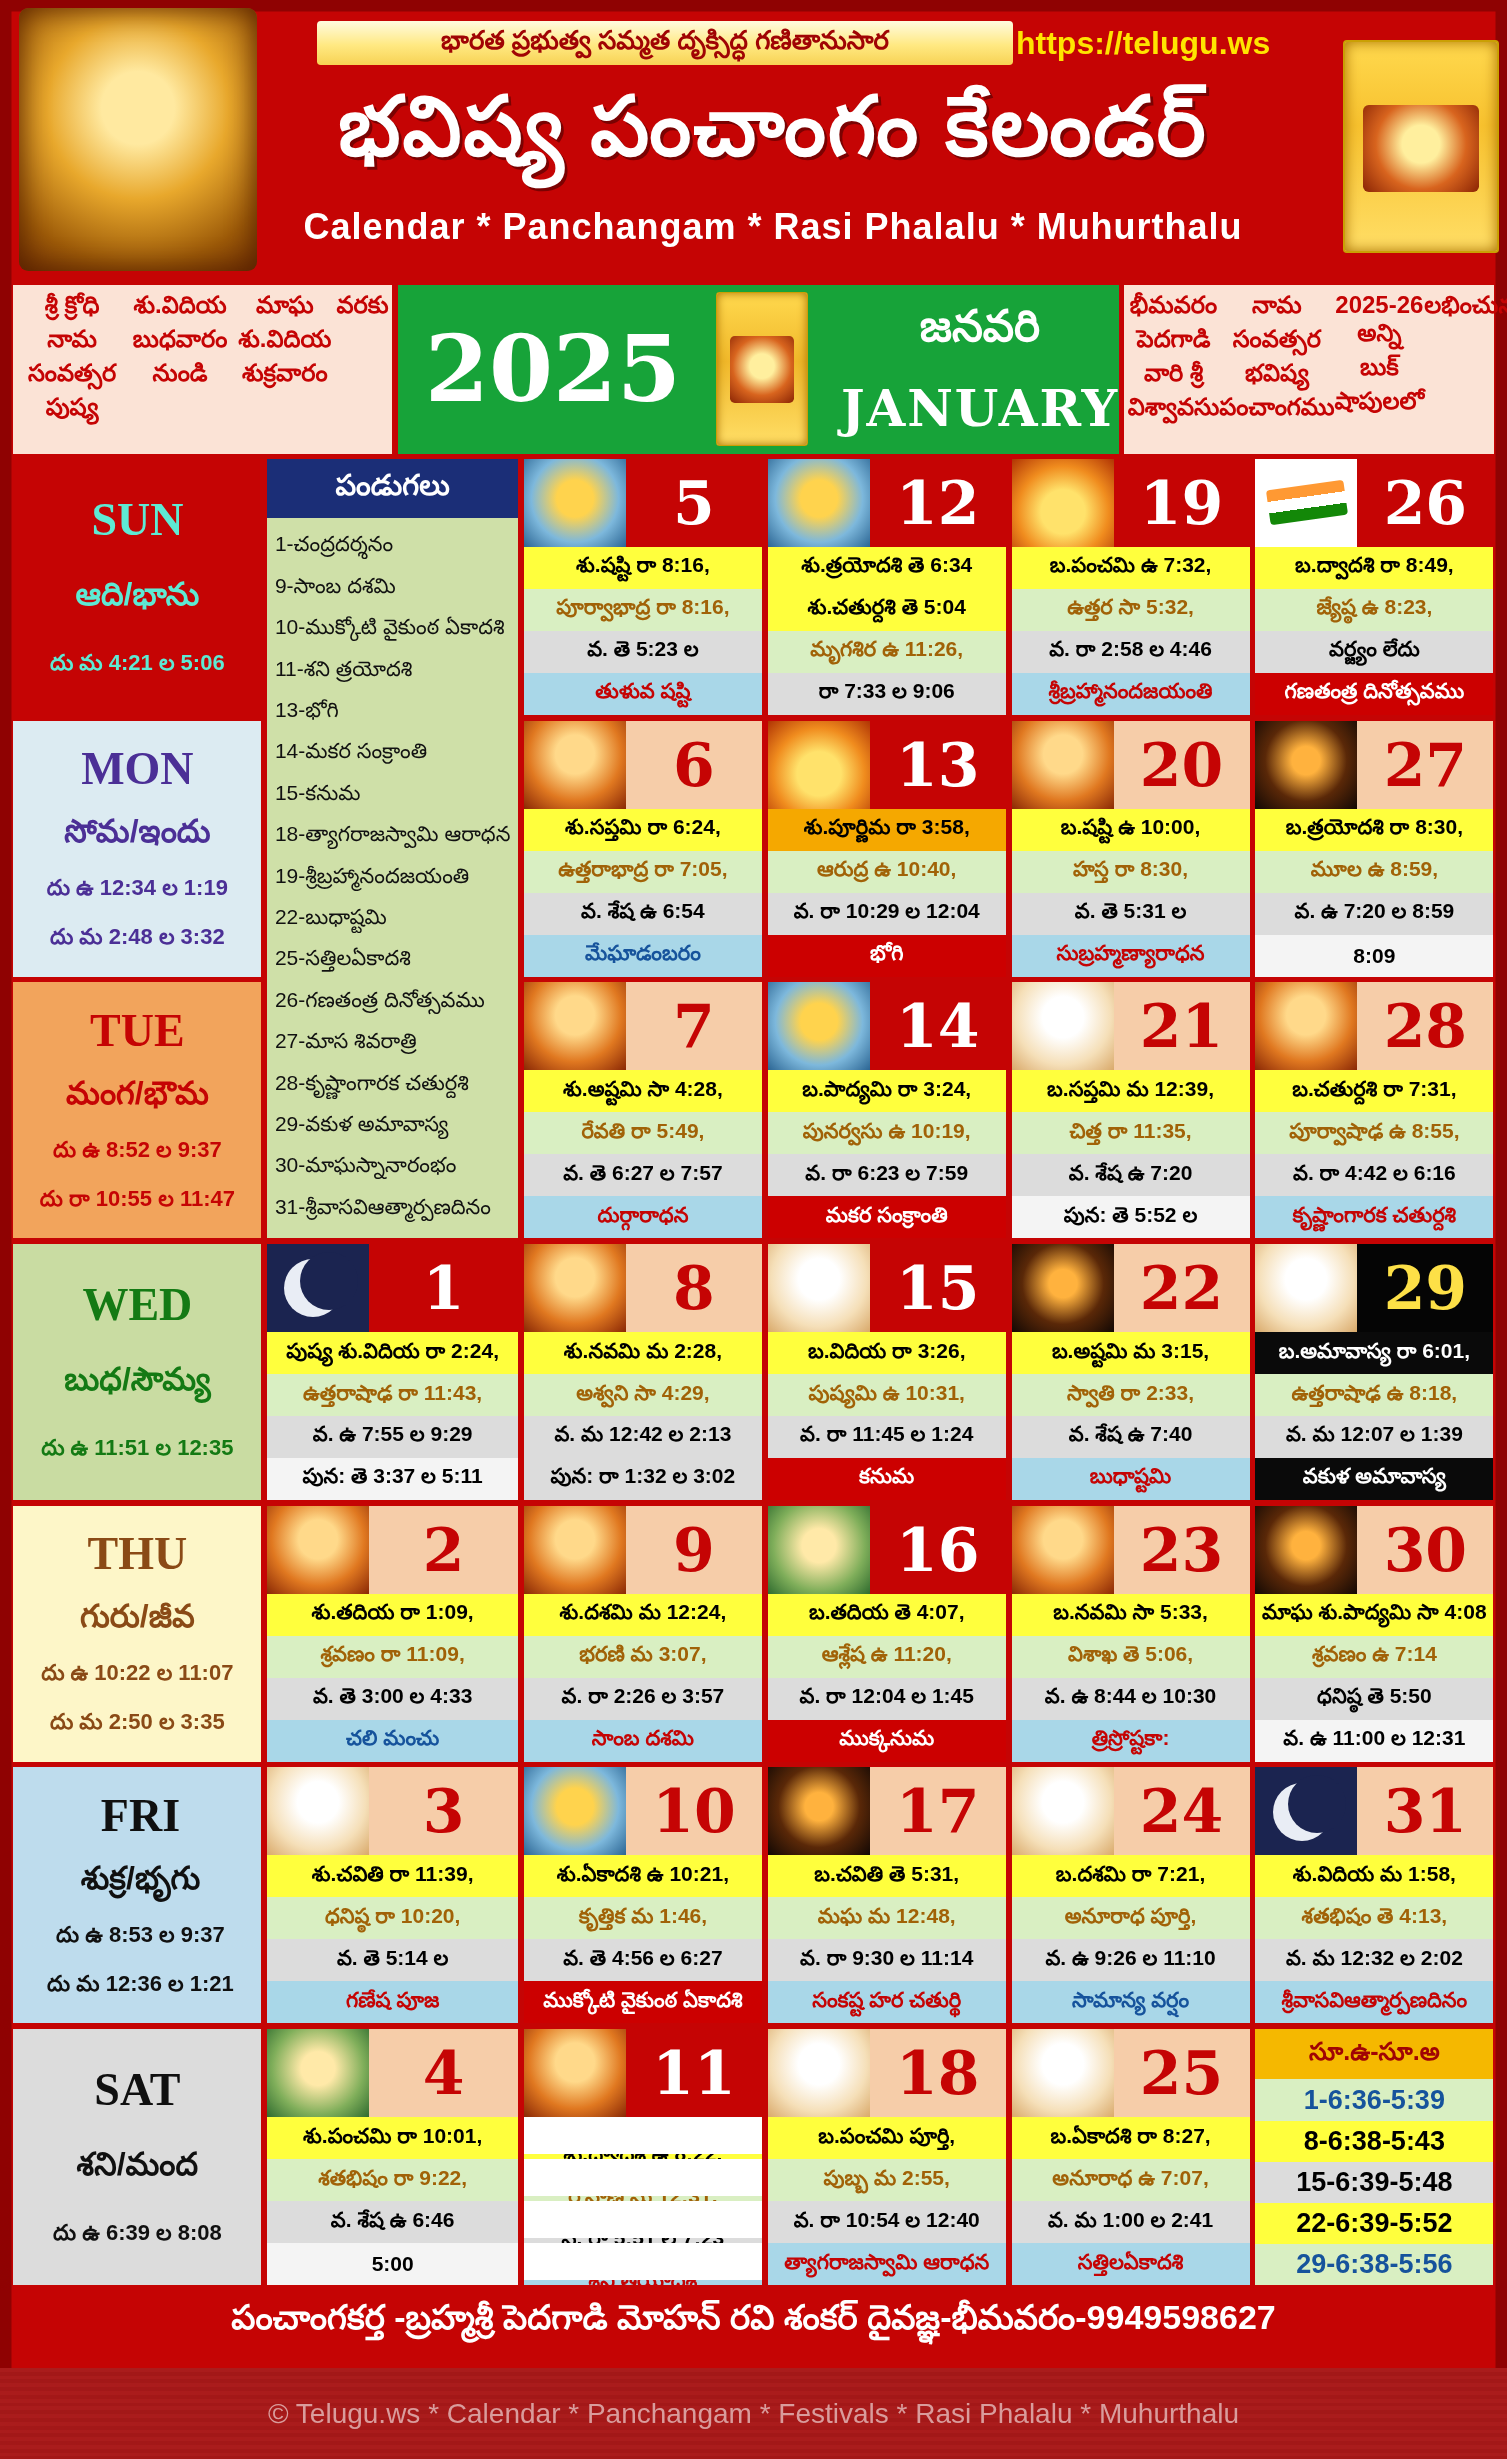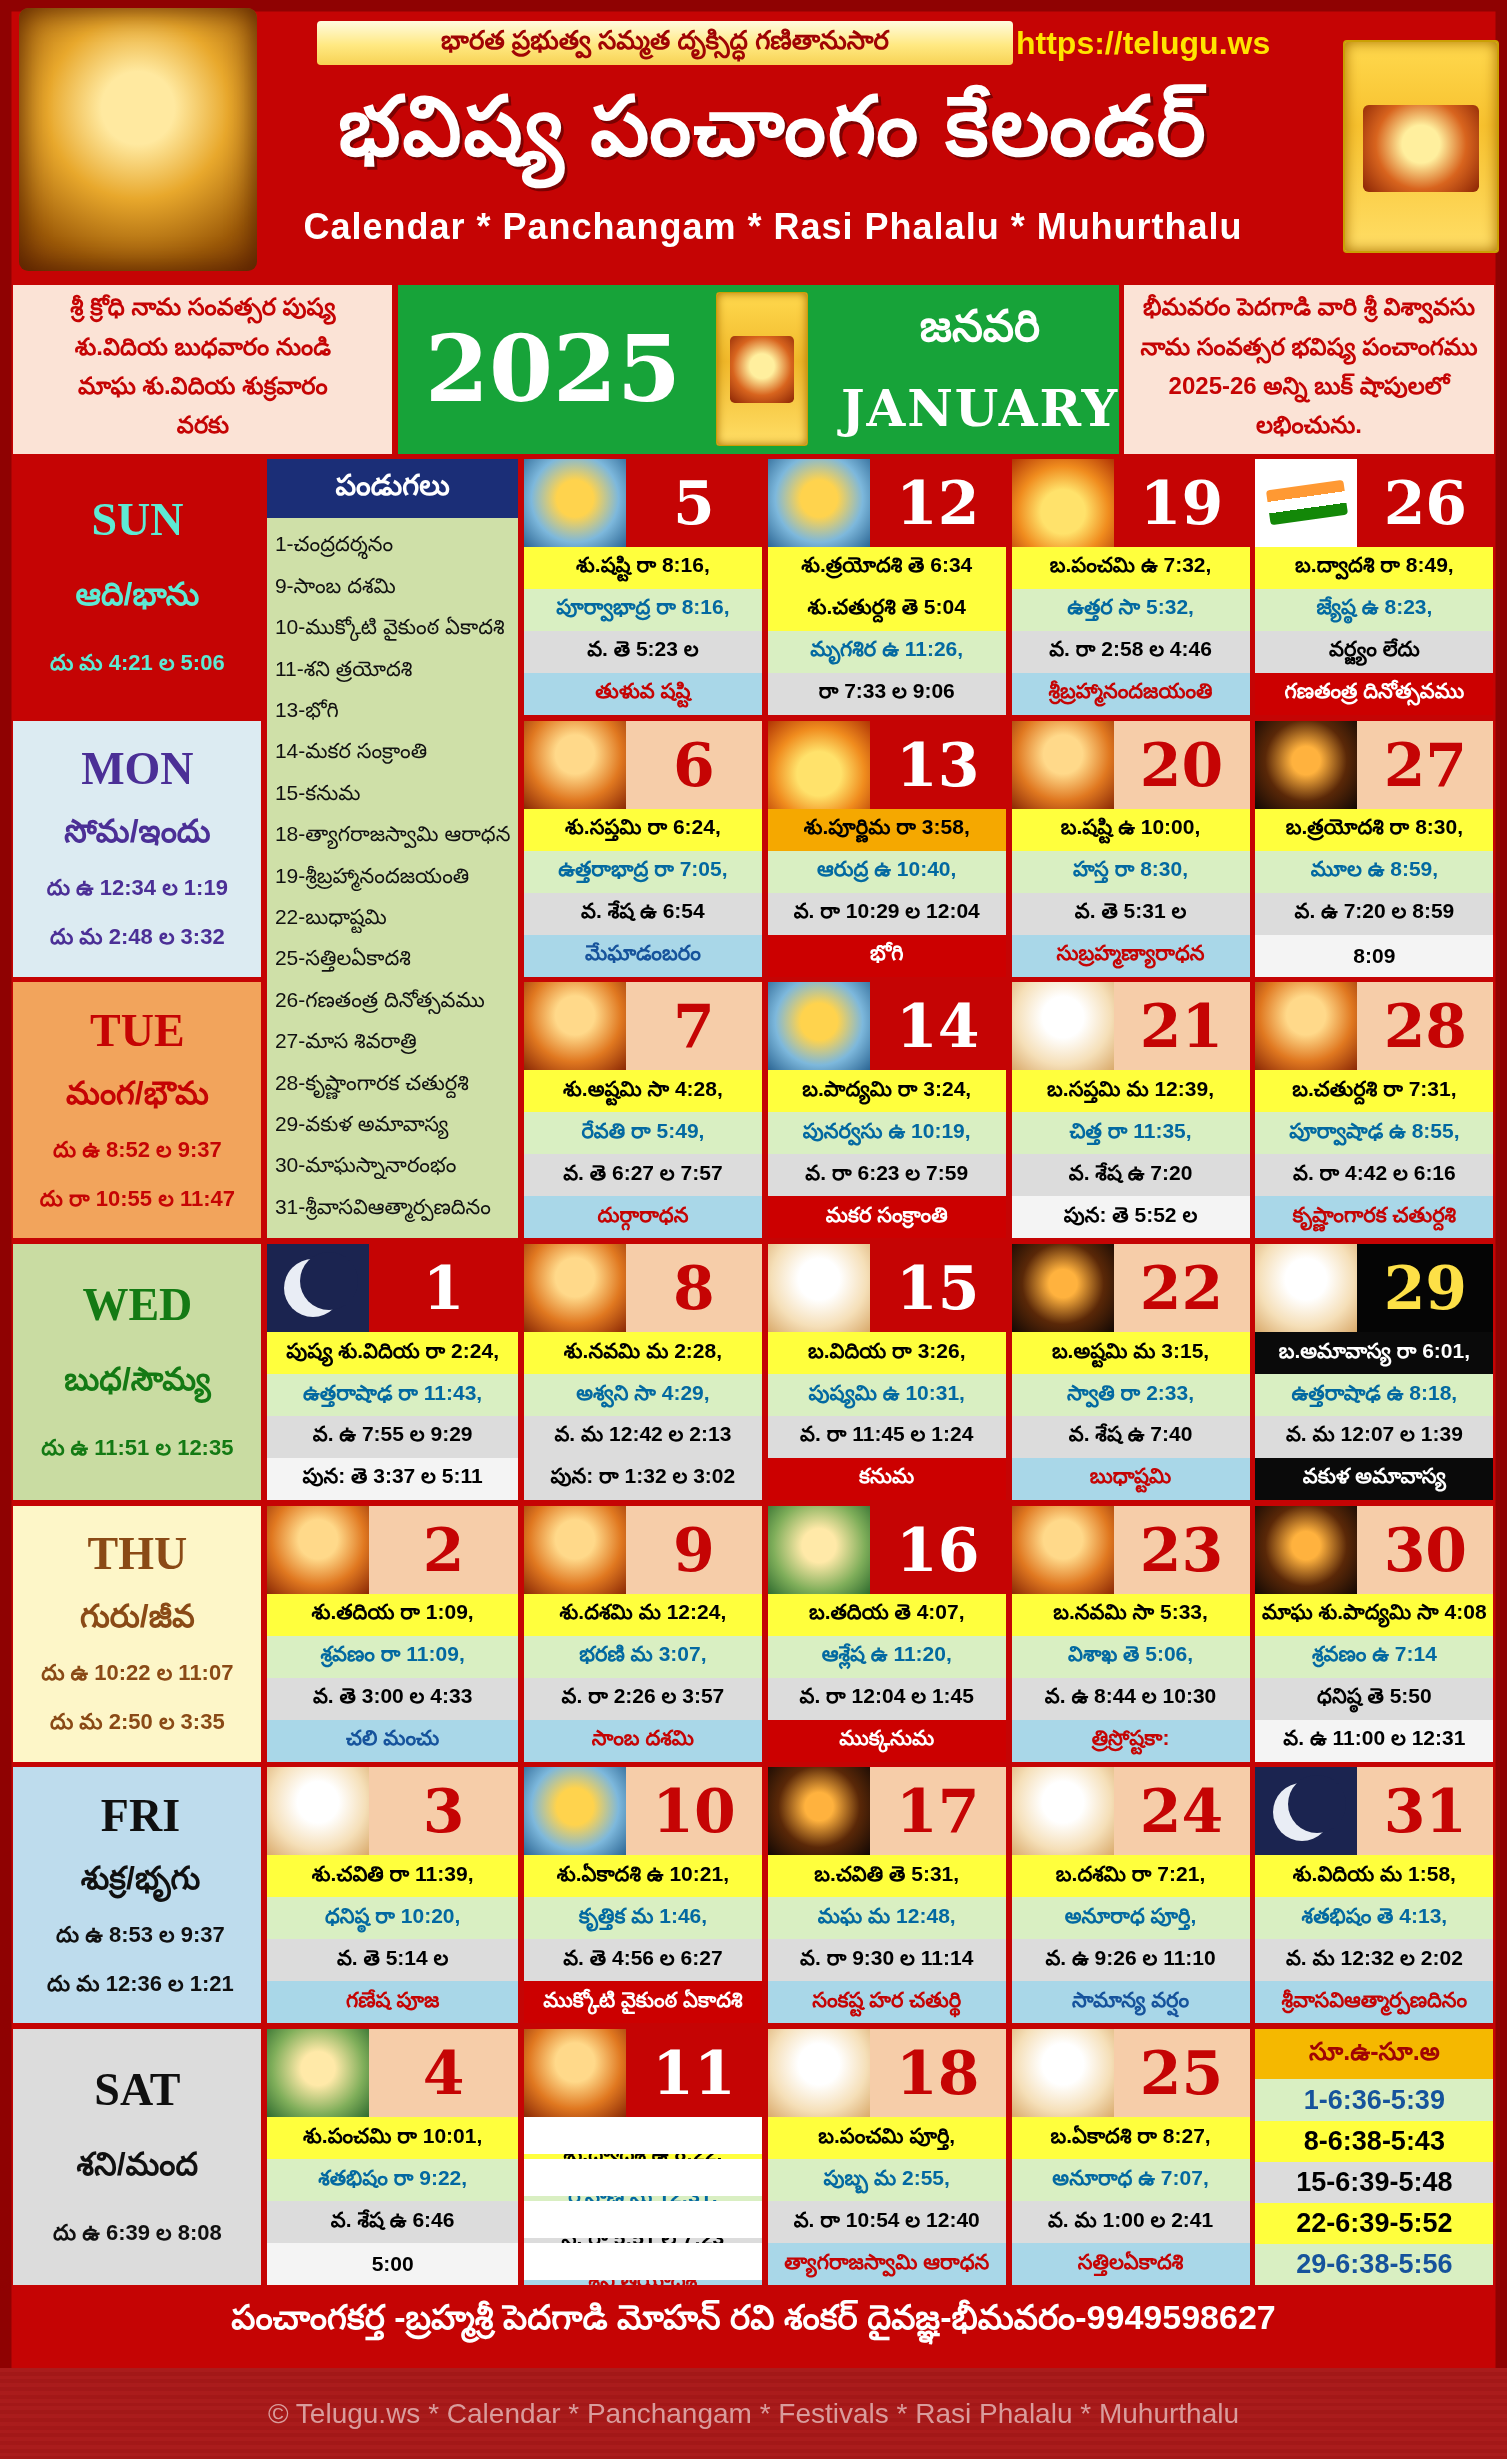--- a/index.html
+++ b/index.html
@@ -18,21 +18,21 @@
      font-size:83px;font-weight:bold;letter-spacing:1.9px;text-shadow:2.9px 2.9px 0 #7a0202;}
   .subtitle{position:absolute;left:240px;top:206px;width:1066px;text-align:center;color:#fff;
      font-size:36px;font-weight:bold;letter-spacing:1px;}
   .poster{position:absolute;left:1343px;top:40px;width:152px;height:209px;border:2.9px solid #caa004;border-radius:3.8px;
      background:linear-gradient(180deg,#ffd94e,#f7c12e 40%,#ffde66);box-shadow:inset 0 0 13.4px #a86f00;}
   .poster::after{content:"";position:absolute;left:12%;top:30%;width:76%;height:42%;border-radius:5.8px;
      background:radial-gradient(circle at 50% 45%,#ffef9e 0 25%,#d8641e 60%,#8a2404 100%);}
   
   .yearband{position:absolute;left:0;top:279px;width:1507px;height:181px;}
   .ybox{position:absolute;top:5.8px;height:169px;background:#fbe3d6;color:#c50404;font-weight:bold;
-     display:flex;flex-direction:column;justify-content:space-around;text-align:center;font-size:24px;padding:5.8px 3.8px;box-sizing:border-box;}
+     display:flex;justify-content:space-around;text-align:center;font-size:24px;padding:5.8px 3.8px;box-sizing:border-box;}
   .ybox.left{left:13.4px;width:379px;}
   .ybox.right{left:1124px;width:370px;}
   .greenbox{position:absolute;left:398px;top:5.8px;width:721px;height:169px;background:#17a339;display:flex;align-items:center;}
   .y2025{font-family:"DejaVu Serif",serif;font-size:92px;font-weight:bold;color:#fff;margin-left:27px;}
   .miniposter{width:104px;height:152px;margin-left:35px;border:1.9px solid #caa004;border-radius:2.9px;
      background:linear-gradient(180deg,#ffd94e,#f0b82a 45%,#ffde66);box-shadow:inset 0 0 9.6px #a86f00;position:relative;}
   .miniposter::after{content:"";position:absolute;left:14%;top:28%;width:72%;height:44%;border-radius:4.8px;
      background:radial-gradient(circle at 50% 45%,#ffef9e 0 25%,#d8641e 60%,#8a2404 100%);}
   .monthcol{margin-left:33px;color:#fff;text-align:center;}
   .month-te{font-size:44px;font-weight:bold;margin-bottom:17.3px;}
@@ -62,21 +62,21 @@
   .band-red{background:#c50404;}  .band-red .num{color:#ffffff;}
   .band-pink{background:#f6cda9;} .band-pink .num{color:#c50404;}
   .band-black{background:#050505;} .band-black .num{color:#fde047;}
   .dimg{width:102px;height:88px;flex-shrink:0;position:relative;overflow:hidden;}
   .num{flex:1;display:flex;align-items:center;justify-content:center;
        font-family:"DejaVu Serif",serif;font-size:60px;font-weight:bold;line-height:1;}
   .ln{flex:1;display:flex;align-items:center;justify-content:center;font-size:21px;font-weight:bold;
       white-space:nowrap;overflow:hidden;padding:0 1.9px;}
   .s-yellow{background:#ffff3d;color:#000;}
   .s-orange{background:#f5a800;color:#000;}
-  .s-green{background:#d9efc2;color:#0369a1;}
+  .s-green{background:#d9efc2;color:#a16207;}
   .s-gray{background:#dcdcdc;color:#000;}
   .s-white{background:#f4f4f4;color:#000;}
   .s-blue-red{background:#a9d7e8;color:#c50404;}
   .s-blue-blue{background:#a9d7e8;color:#16539c;}
   .s-red-white{background:#cc0000;color:#fff;}
   .s-black-white{background:#0a0a0a;color:#fff;}
   
   .im-warm{background:radial-gradient(circle at 50% 38%,#ffd98a 0 26%,#e07820 62%,#8a2805 100%);}
   .im-light{background:radial-gradient(circle at 50% 40%,#ffffff 0 28%,#f5dfb8 65%,#d9a96a 100%);}
   .im-sky{background:radial-gradient(circle at 50% 45%,#ffd34d 0 26%,#7db8dc 62%,#2b6593 100%);}

